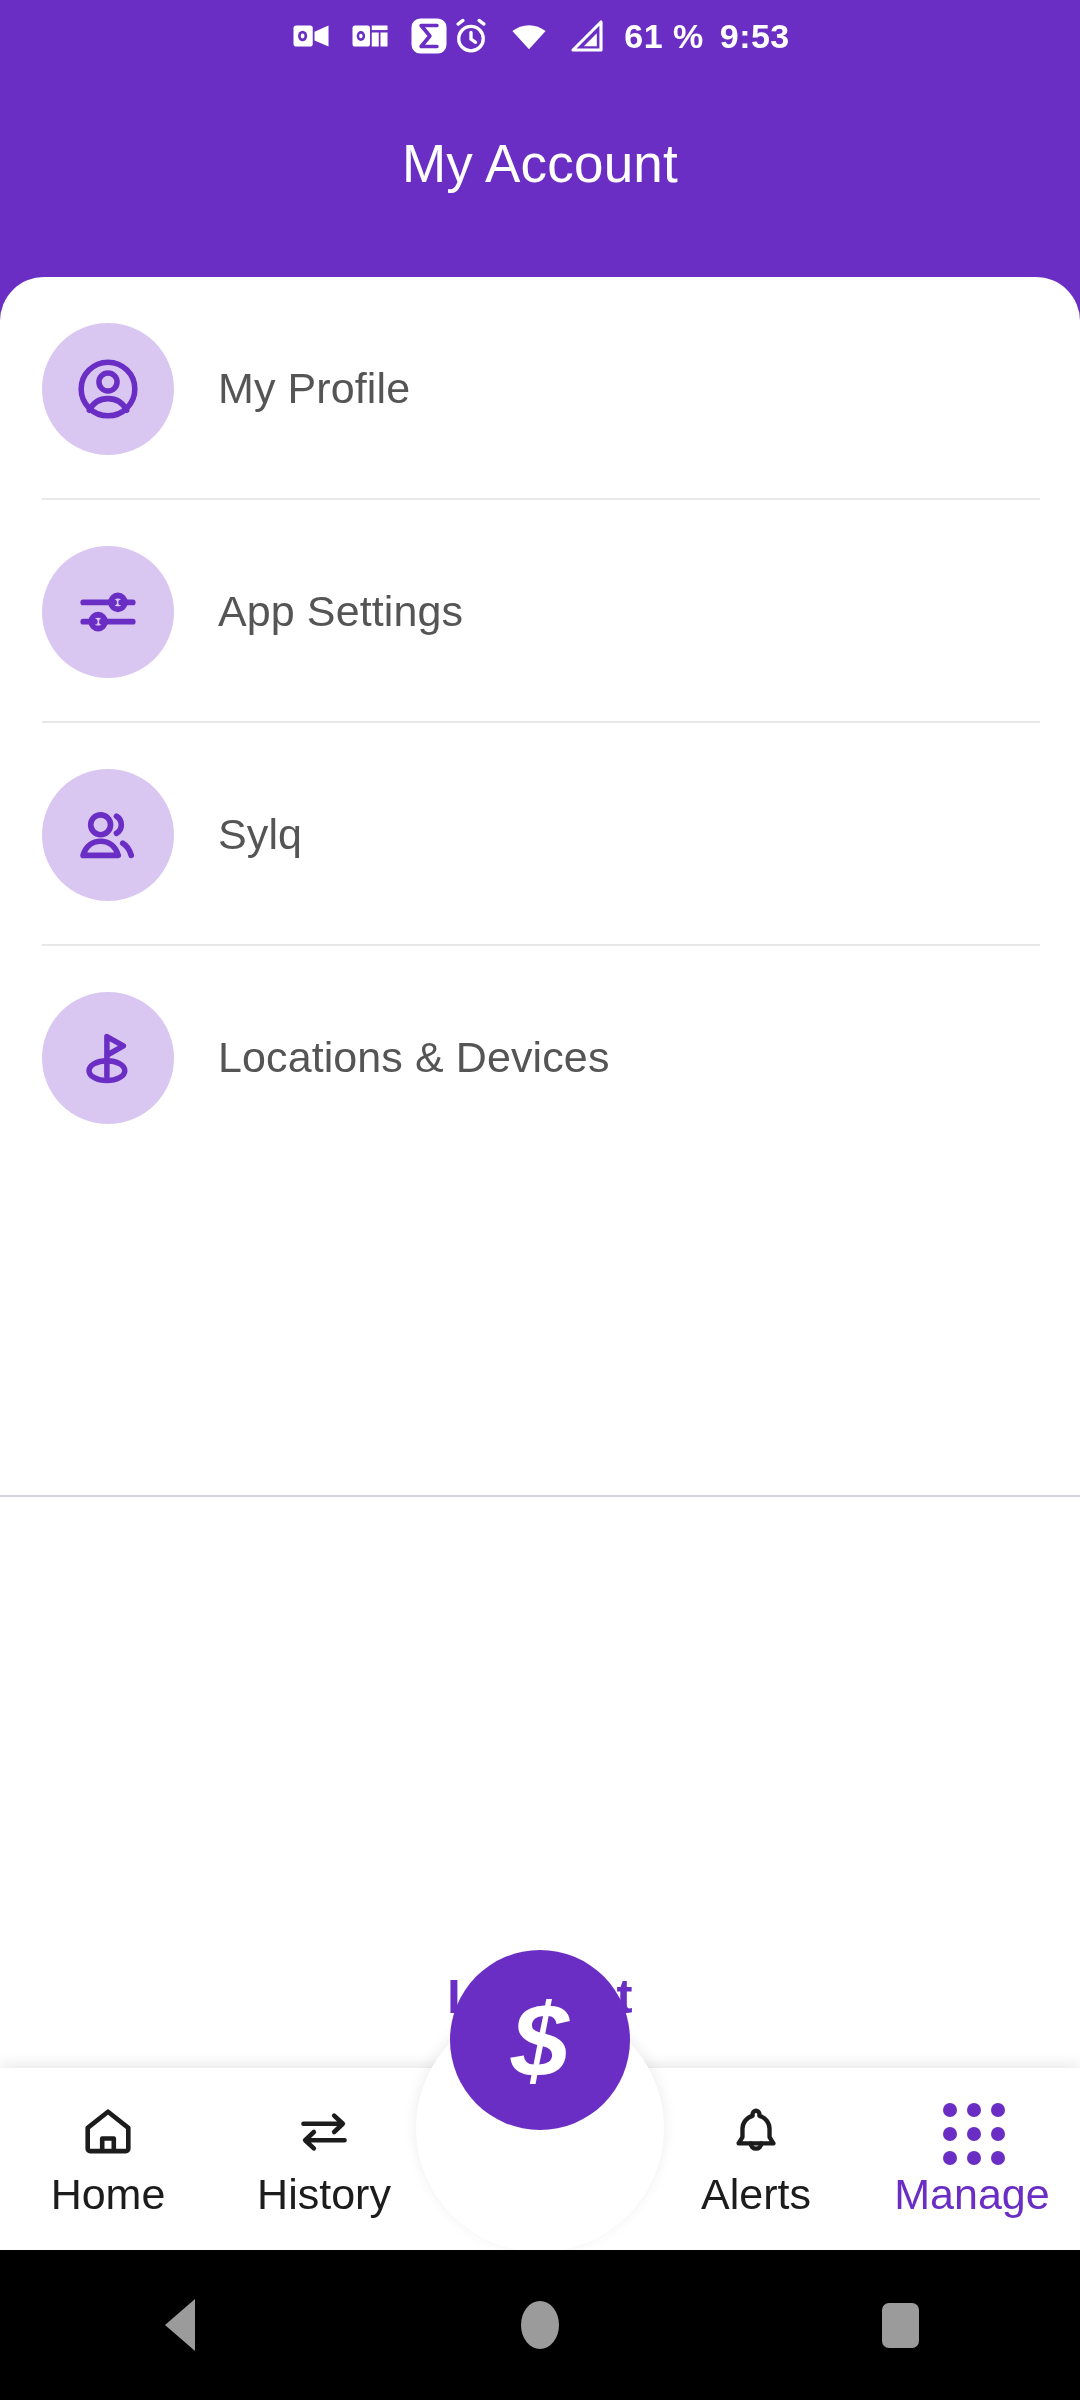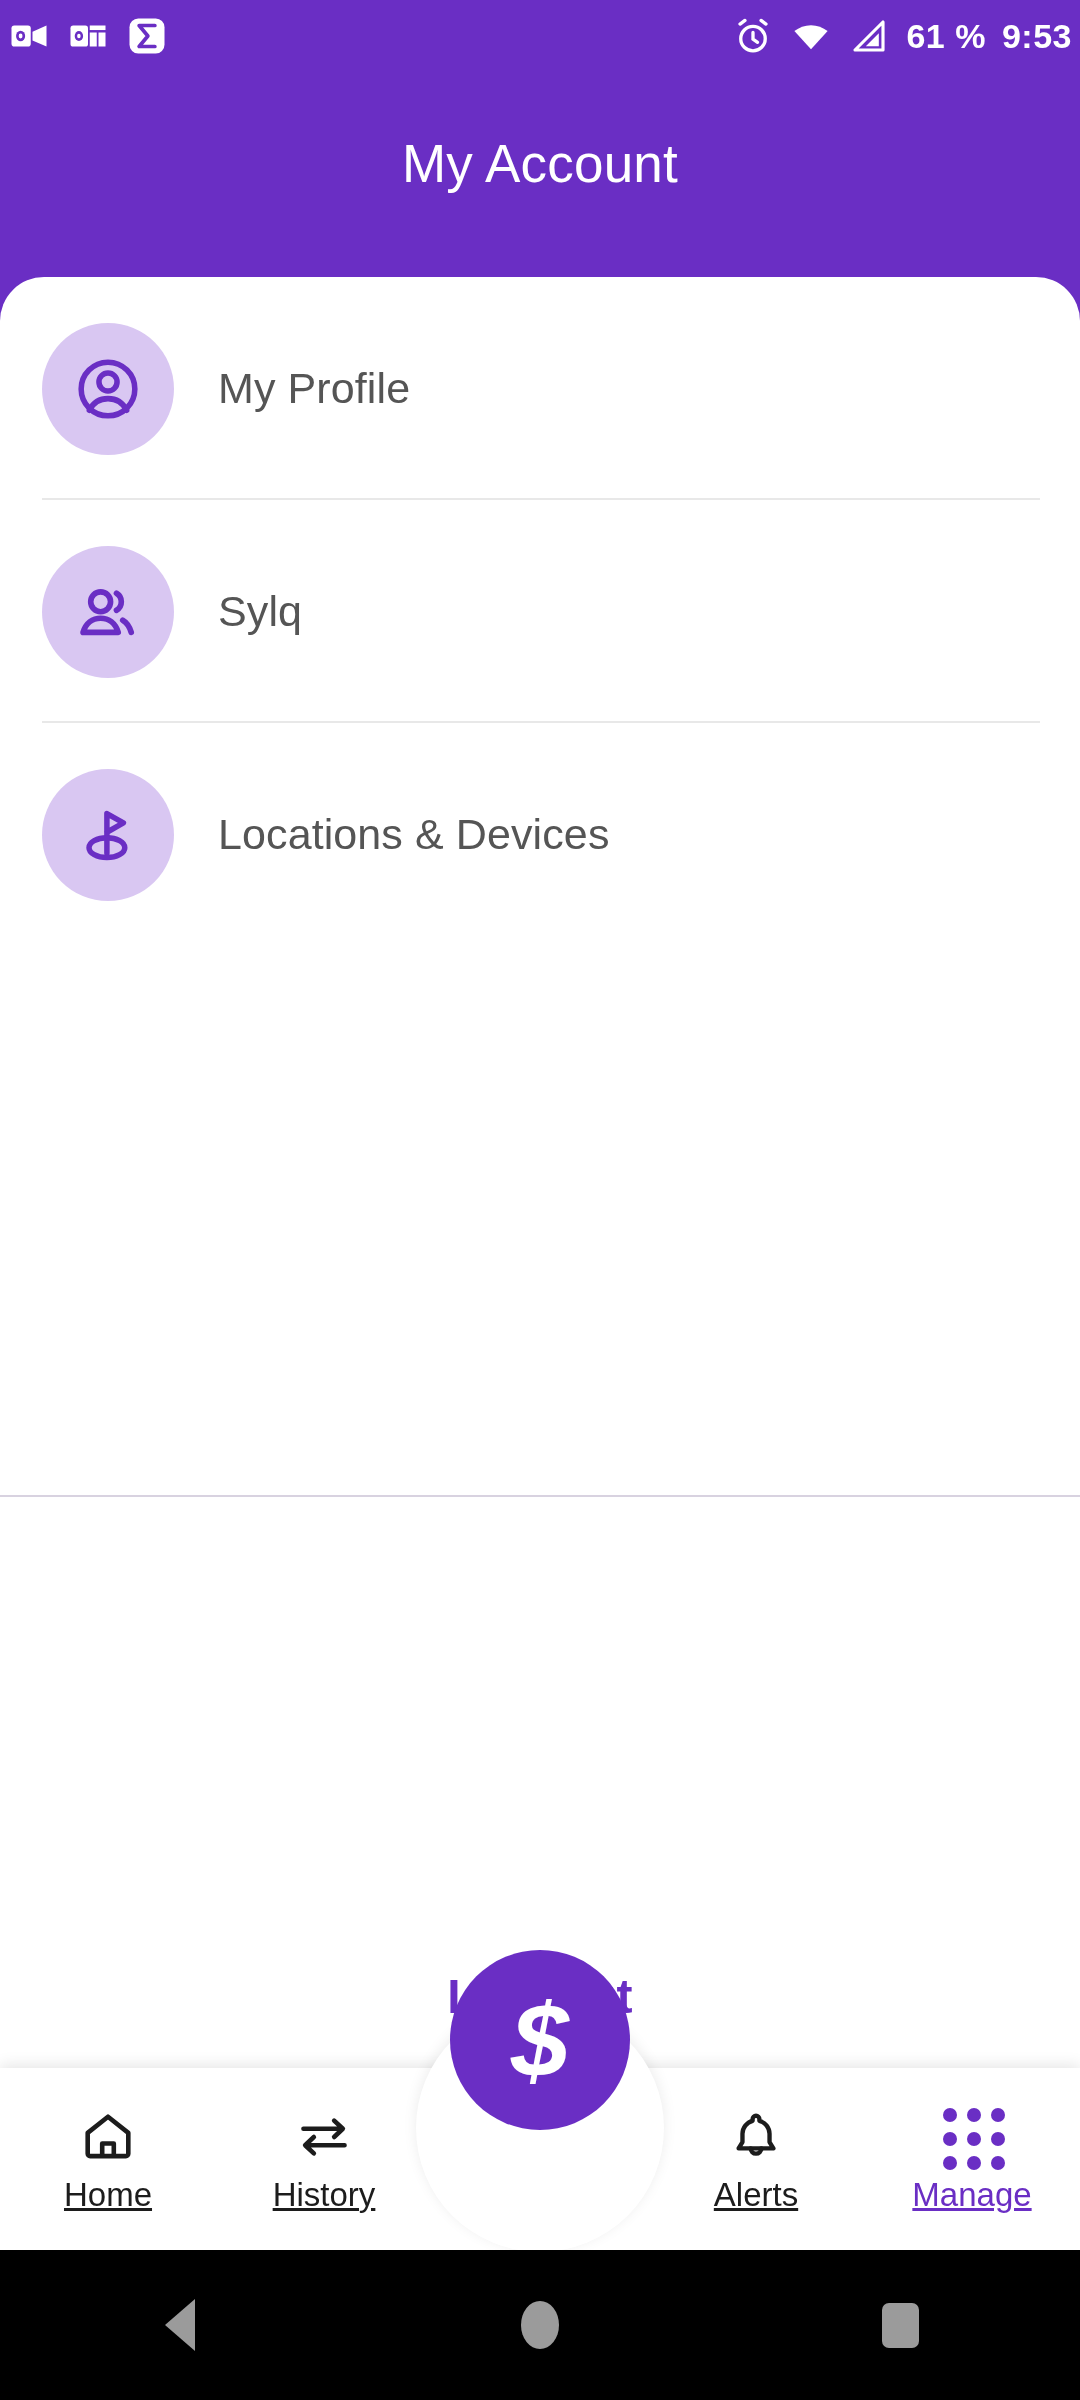--- a/index.html
+++ b/index.html
@@ -11,21 +11,21 @@
   }
   #screen { position:relative; width:1080px; height:2400px; overflow:hidden; background:#6a2ec4; }
 
   
   .header-bg {
     position:absolute; left:0; top:0; width:1080px; height:300px;
     background:#6a2ec4;
   }
   .statusbar {
     position:absolute; left:0; top:0; width:1080px; height:72px;
-    display:flex; align-items:center; justify-content:space-between;
+    display:flex; align-items:center; justify-content:center;
     padding:0 8px; color:#ffffff;
   }
   .sb-left { display:flex; align-items:center; gap:17px; }
   .sb-right { display:flex; align-items:center; gap:16px; }
   .sb-text { font-size:34px; font-weight:700; letter-spacing:0.5px; color:#fff; line-height:1; }
   .notif-ico { width:42px; height:42px; display:block; }
 
   .page-title {
     position:absolute; left:0; top:133px; width:1080px;
     text-align:center; color:#ffffff;
@@ -104,21 +104,21 @@
     position:absolute; left:0; top:0; width:1080px; height:182px;
     display:flex; align-items:center;
   }
   .nav-item {
     flex:1 1 0; height:182px;
     display:flex; flex-direction:column;
     align-items:center; justify-content:center; gap:12px;
     position:relative; z-index:3;
   }
   .nav-item.spacer { visibility:hidden; }
-  .nav-label { font-size:33px; color:#1c1c1c; line-height:1;text-decoration:underline; }
+  .nav-label { font-size:43px; color:#1c1c1c; line-height:1; }
   .nav-item.active .nav-label { color:#6a2ec4; }
   .nav-ico { width:58px; height:58px; display:block; }
 
   .fab {
     position:absolute; left:50%; top:-118px; transform:translateX(-50%);
     width:180px; height:180px; border-radius:50%;
     background:#6a2ec4;
     display:flex; align-items:center; justify-content:center;
     z-index:5; border:none;
   }
@@ -203,20 +203,32 @@
           <svg width="70" height="70" viewBox="0 0 24 24">
             <circle cx="12" cy="12" r="9.2" fill="none" stroke="#6a2ec4" stroke-width="1.9"></circle>
             <circle cx="12" cy="9.6" r="3.1" fill="none" stroke="#6a2ec4" stroke-width="1.9"></circle>
             <path d="M5.6 19.3c1.3-2.6 3.7-4 6.4-4s5.1 1.4 6.4 4" fill="none" stroke="#6a2ec4" stroke-width="1.9" stroke-linecap="round"></path>
           </svg>
         </span>
         <span class="menu-label">My Profile</span>
         <span class="row-div"></span>
       </div>
 
+      <div class="menu-row">
+        <span class="icon-circle">
+          <svg width="66" height="66" viewBox="0 0 24 24">
+            <path d="M3 8.5h11.2M16.8 8.5H21" stroke="#6a2ec4" stroke-width="2.1" stroke-linecap="round"></path>
+            <circle cx="15.6" cy="8.5" r="2.5" fill="none" stroke="#6a2ec4" stroke-width="2.1"></circle>
+            <path d="M21 15.5H9.8M7.2 15.5H3" stroke="#6a2ec4" stroke-width="2.1" stroke-linecap="round"></path>
+            <circle cx="8.4" cy="15.5" r="2.5" fill="none" stroke="#6a2ec4" stroke-width="2.1"></circle>
+          </svg>
+        </span>
+        <span class="menu-label">App Settings</span>
+        <span class="row-div"></span>
+      </div>
 
       <div class="menu-row">
         <span class="icon-circle">
           <svg width="68" height="68" viewBox="0 0 24 24">
             <circle cx="9.4" cy="8.4" r="3.5" fill="none" stroke="#6a2ec4" stroke-width="2"></circle>
             <path d="M3.2 19.2c1-3.3 3.4-5 6.2-5s5.2 1.7 6.2 5Z" fill="none" stroke="#6a2ec4" stroke-width="2" stroke-linejoin="round"></path>
             <path d="M15 5.4a3.5 3.5 0 0 1 0 6" fill="none" stroke="#6a2ec4" stroke-width="2" stroke-linecap="round"></path>
             <path d="M17.2 14.9c1.4.8 2.4 2.2 3 4.3" fill="none" stroke="#6a2ec4" stroke-width="2" stroke-linecap="round"></path>
           </svg>
         </span>

